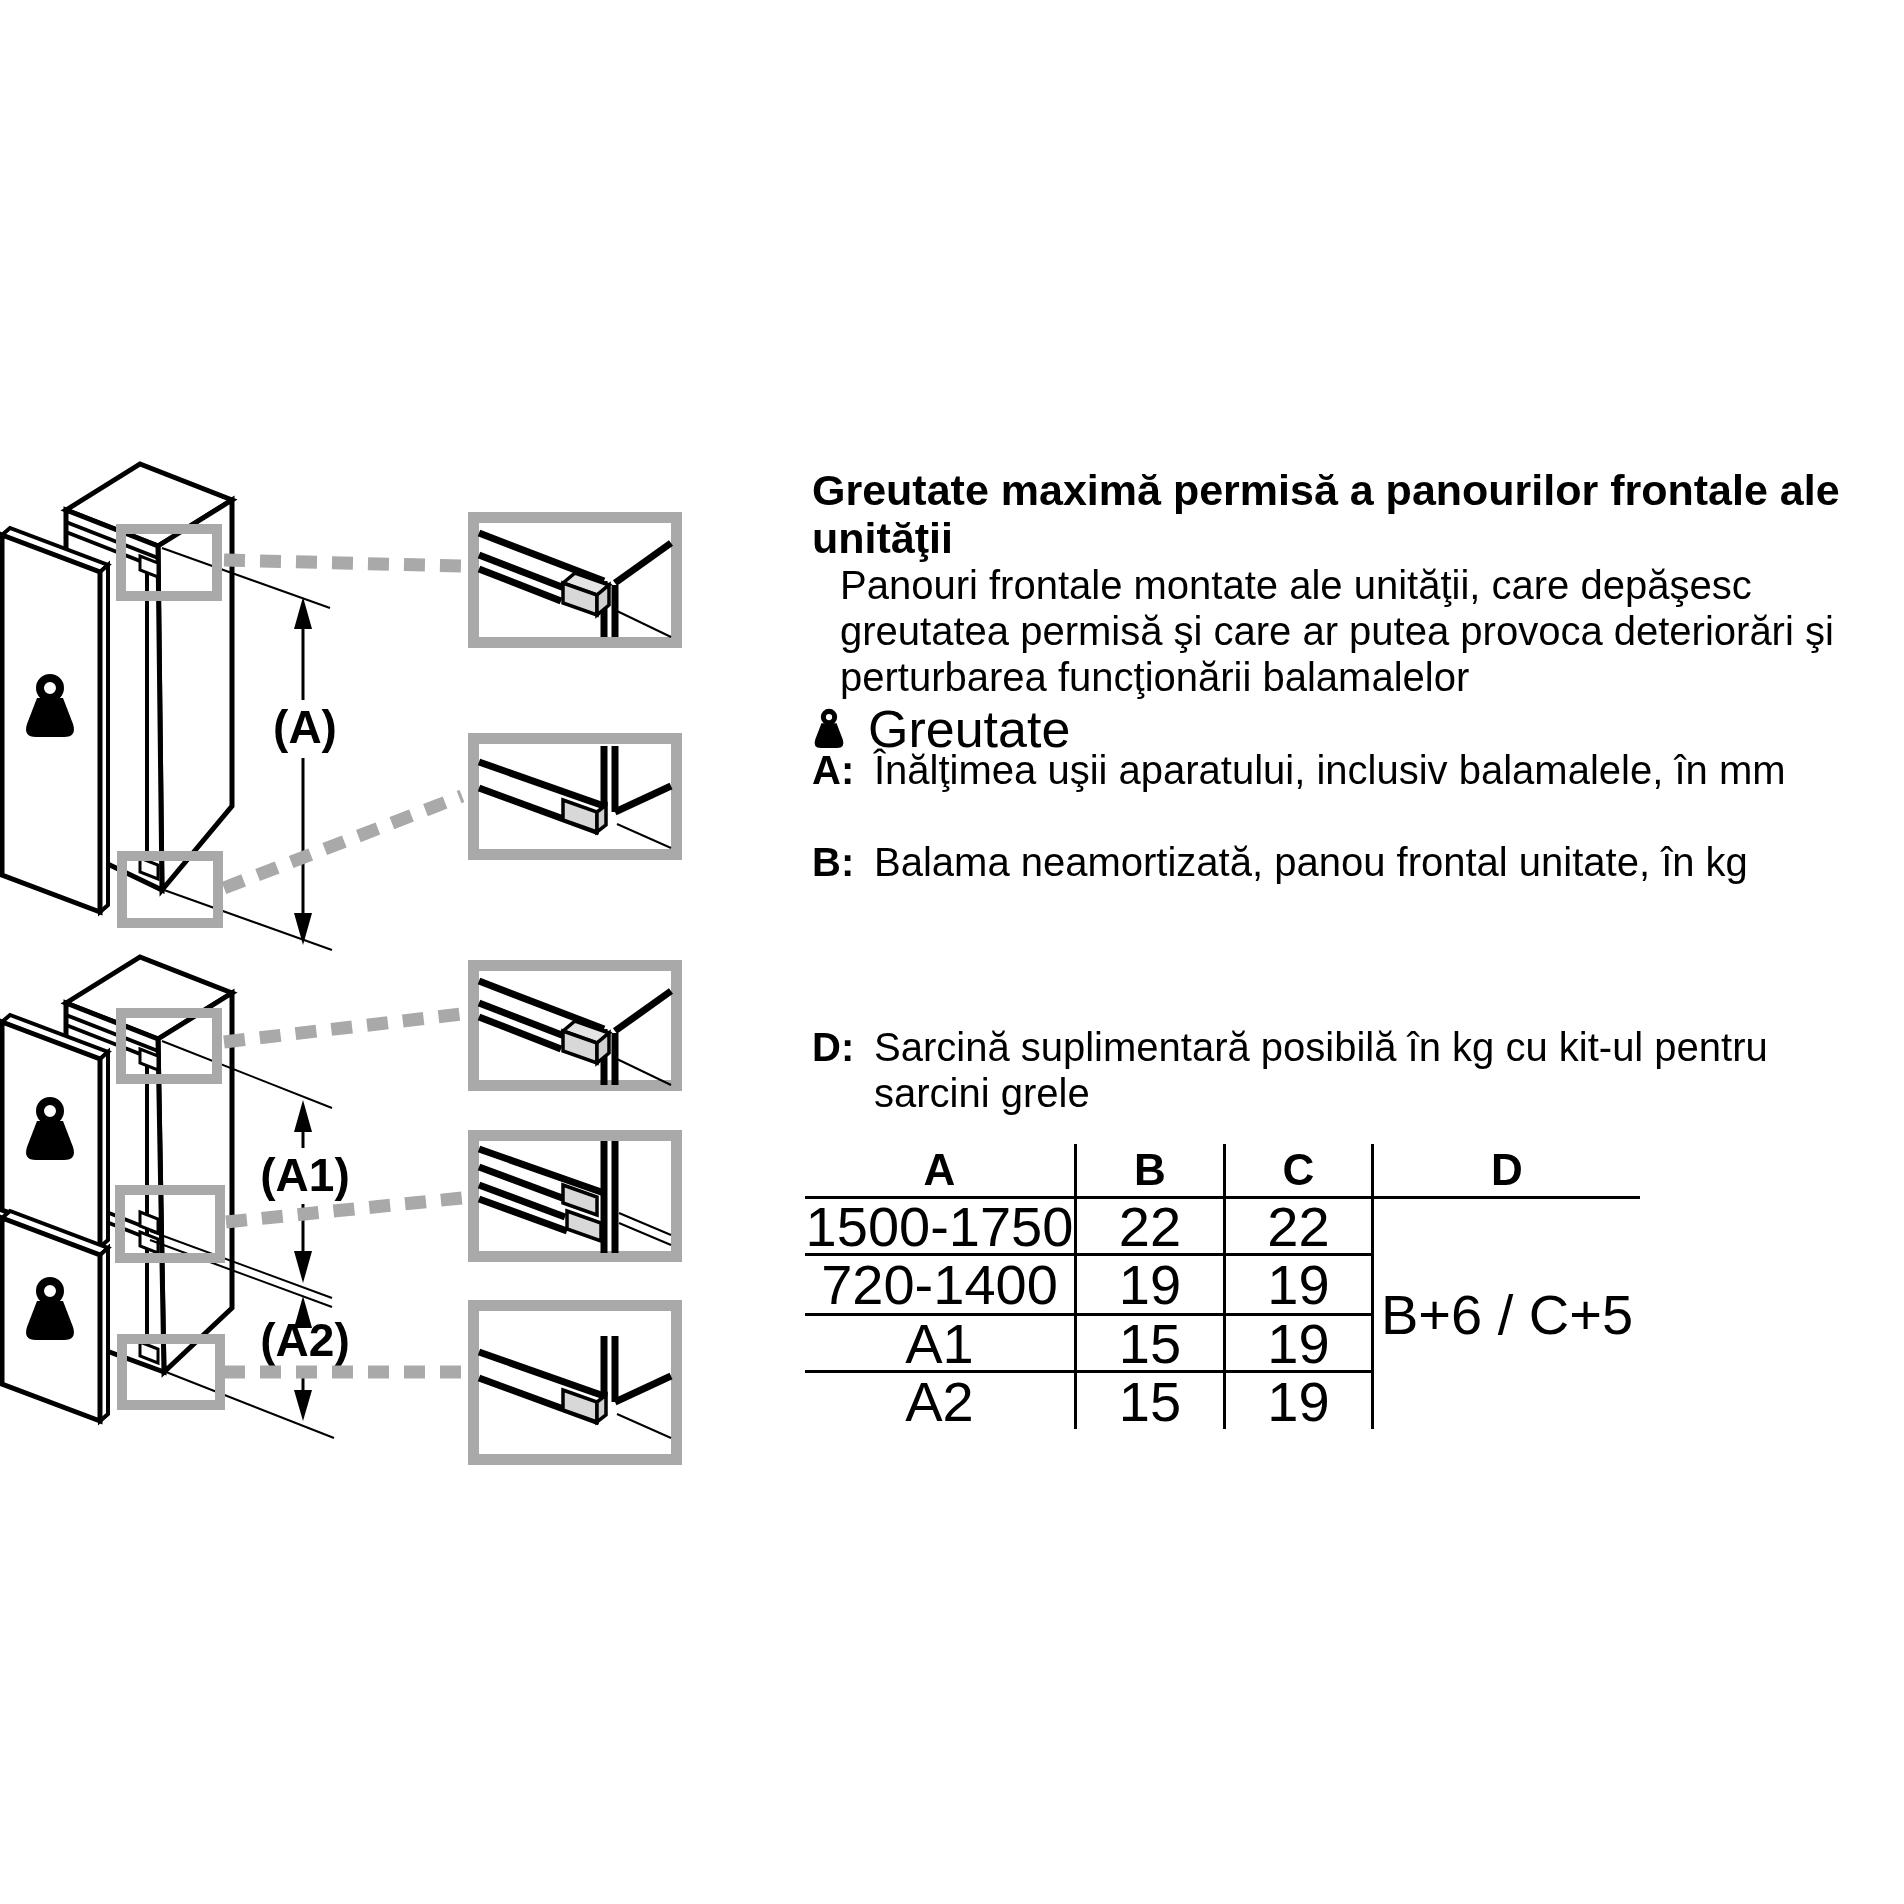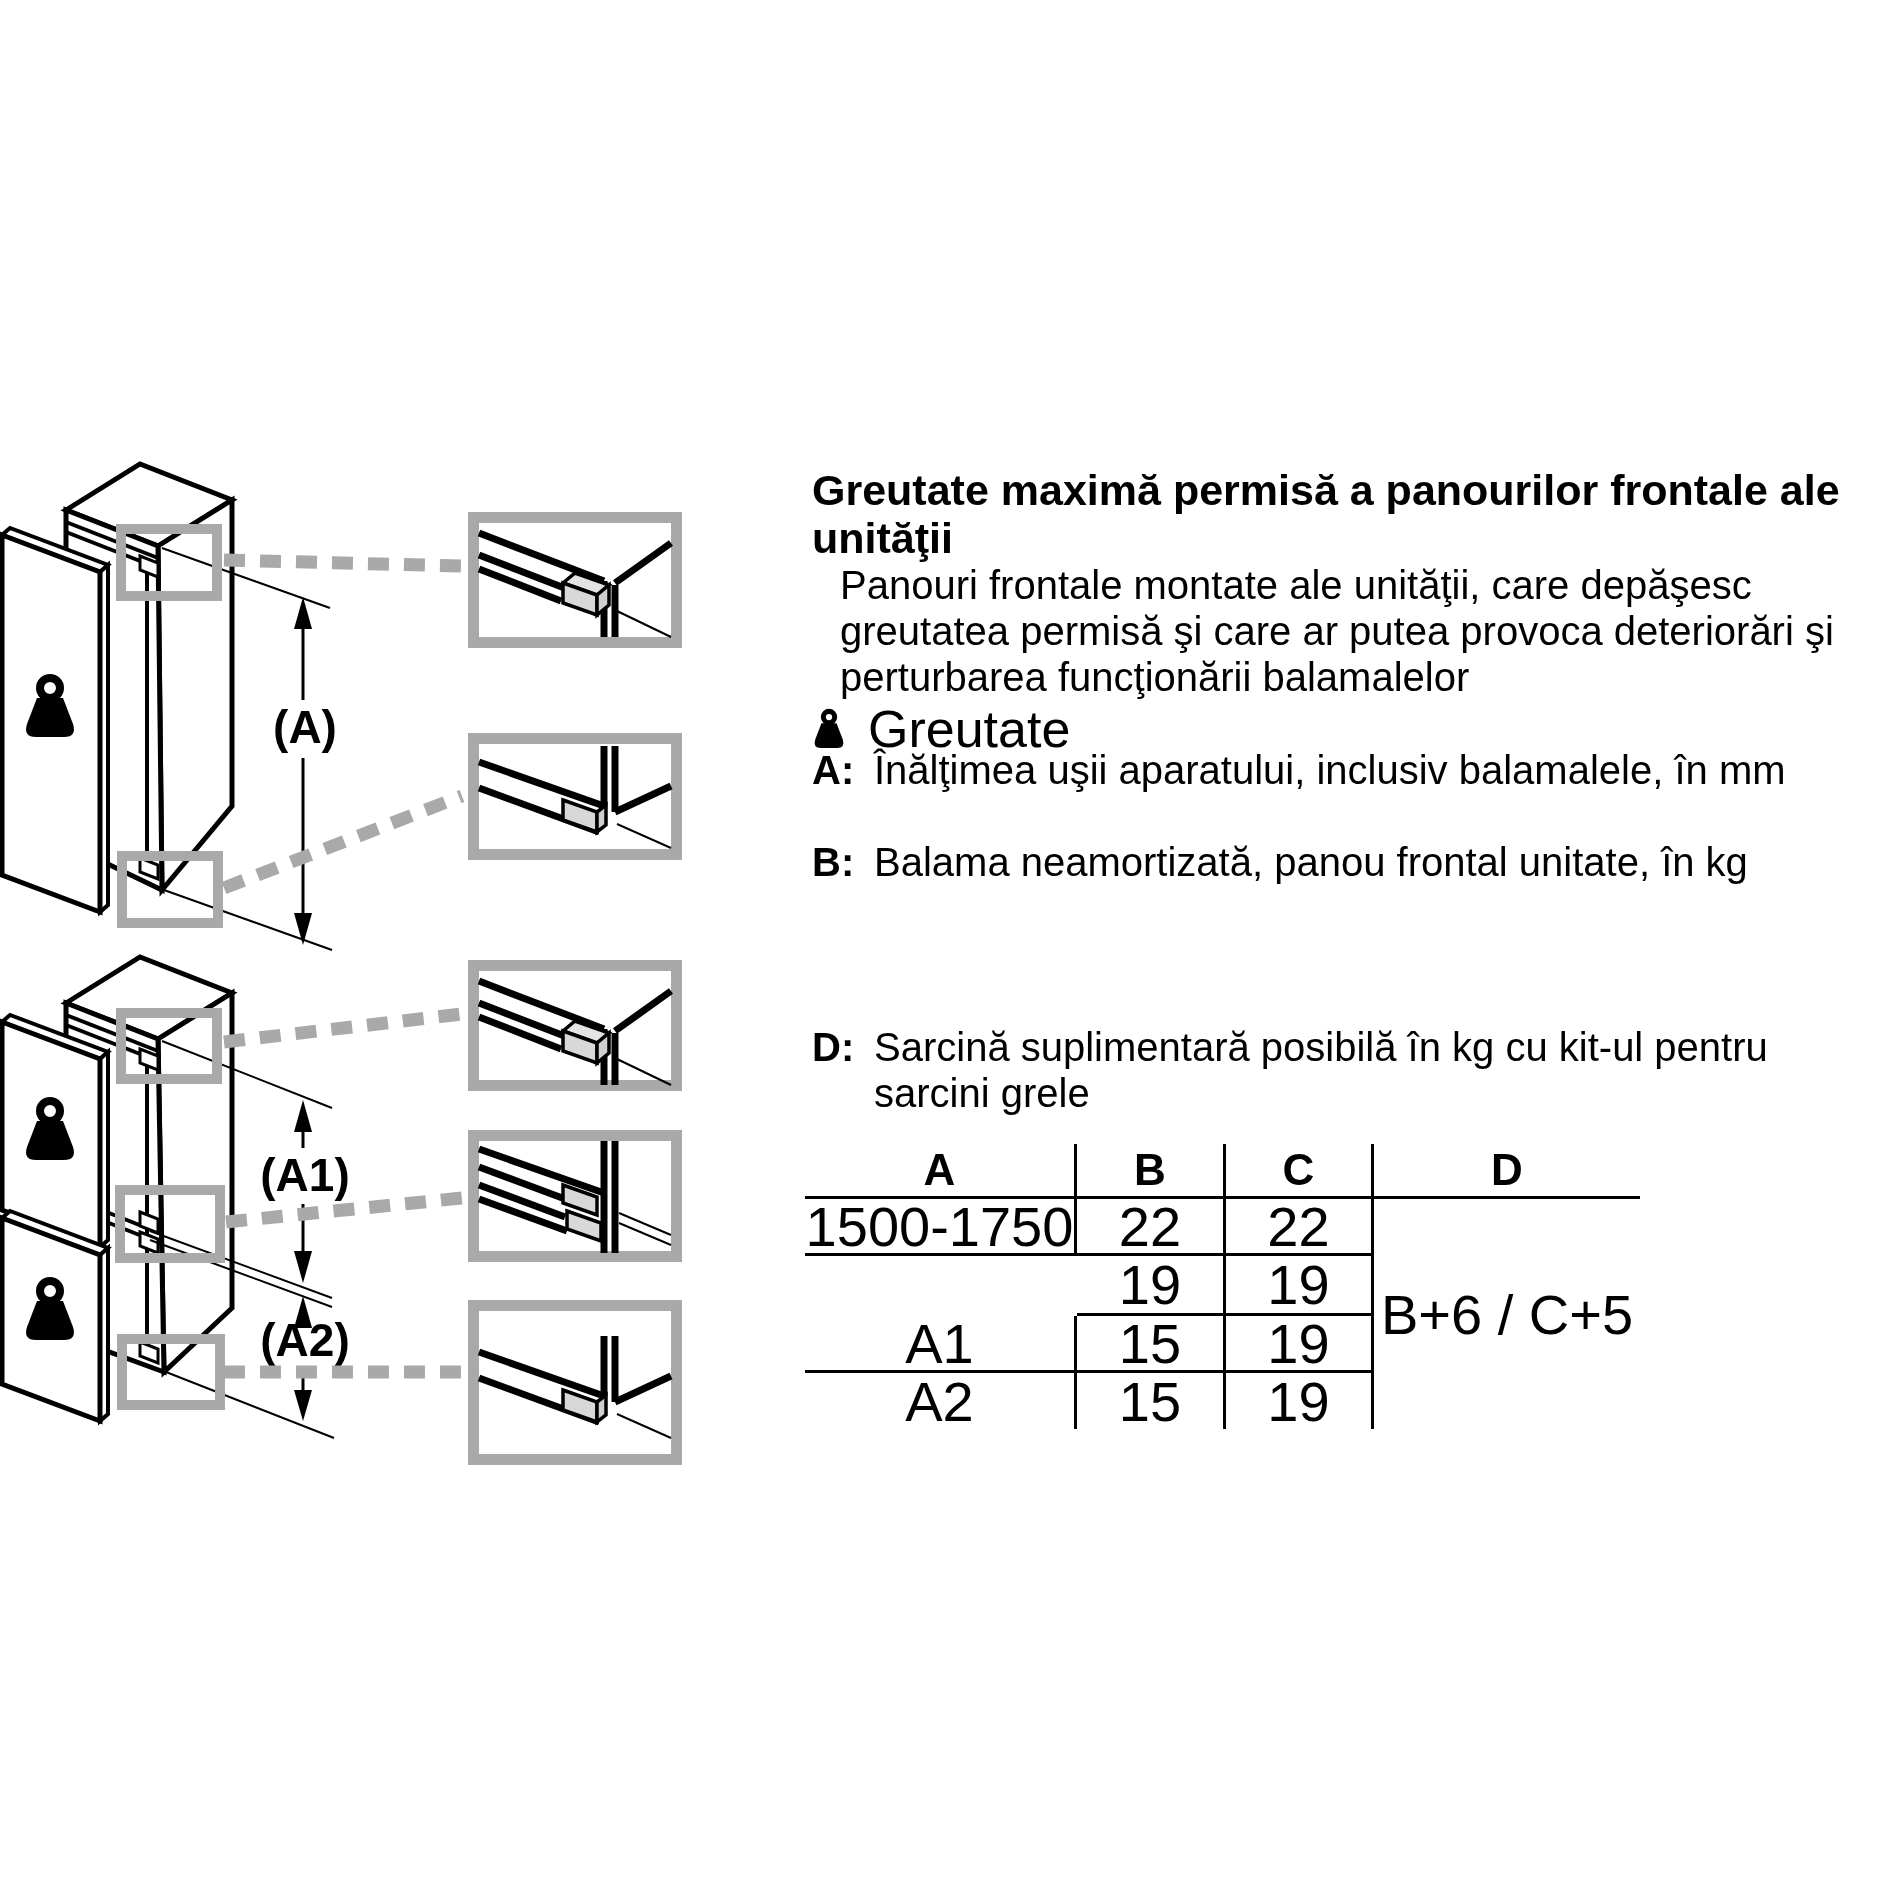--- a/index.html
+++ b/index.html
@@ -248,20 +248,21 @@
   <div class="abs dtable" style="left:805px;top:1144px">
     <div class="cell hd br bb" style="grid-row:1;grid-column:1">A</div>
     <div class="cell hd br bb" style="grid-row:1;grid-column:2">B</div>
     <div class="cell hd br bb" style="grid-row:1;grid-column:3">C</div>
     <div class="cell hd bb" style="grid-row:1;grid-column:4">D</div>
 
     <div class="cell br bb" style="grid-row:2;grid-column:1">1500-1750</div>
     <div class="cell br bb" style="grid-row:2;grid-column:2">22</div>
     <div class="cell br bb" style="grid-row:2;grid-column:3">22</div>
 
+    <div class="cell br bb" style="grid-row:3;grid-column:1">720-1400</div>
     <div class="cell br bb" style="grid-row:3;grid-column:2">19</div>
     <div class="cell br bb" style="grid-row:3;grid-column:3">19</div>
 
     <div class="cell bold br bb" style="grid-row:4;grid-column:1">A1</div>
     <div class="cell br bb" style="grid-row:4;grid-column:2">15</div>
     <div class="cell br bb" style="grid-row:4;grid-column:3">19</div>
 
     <div class="cell bold br" style="grid-row:5;grid-column:1">A2</div>
     <div class="cell br" style="grid-row:5;grid-column:2">15</div>
     <div class="cell br" style="grid-row:5;grid-column:3">19</div>

